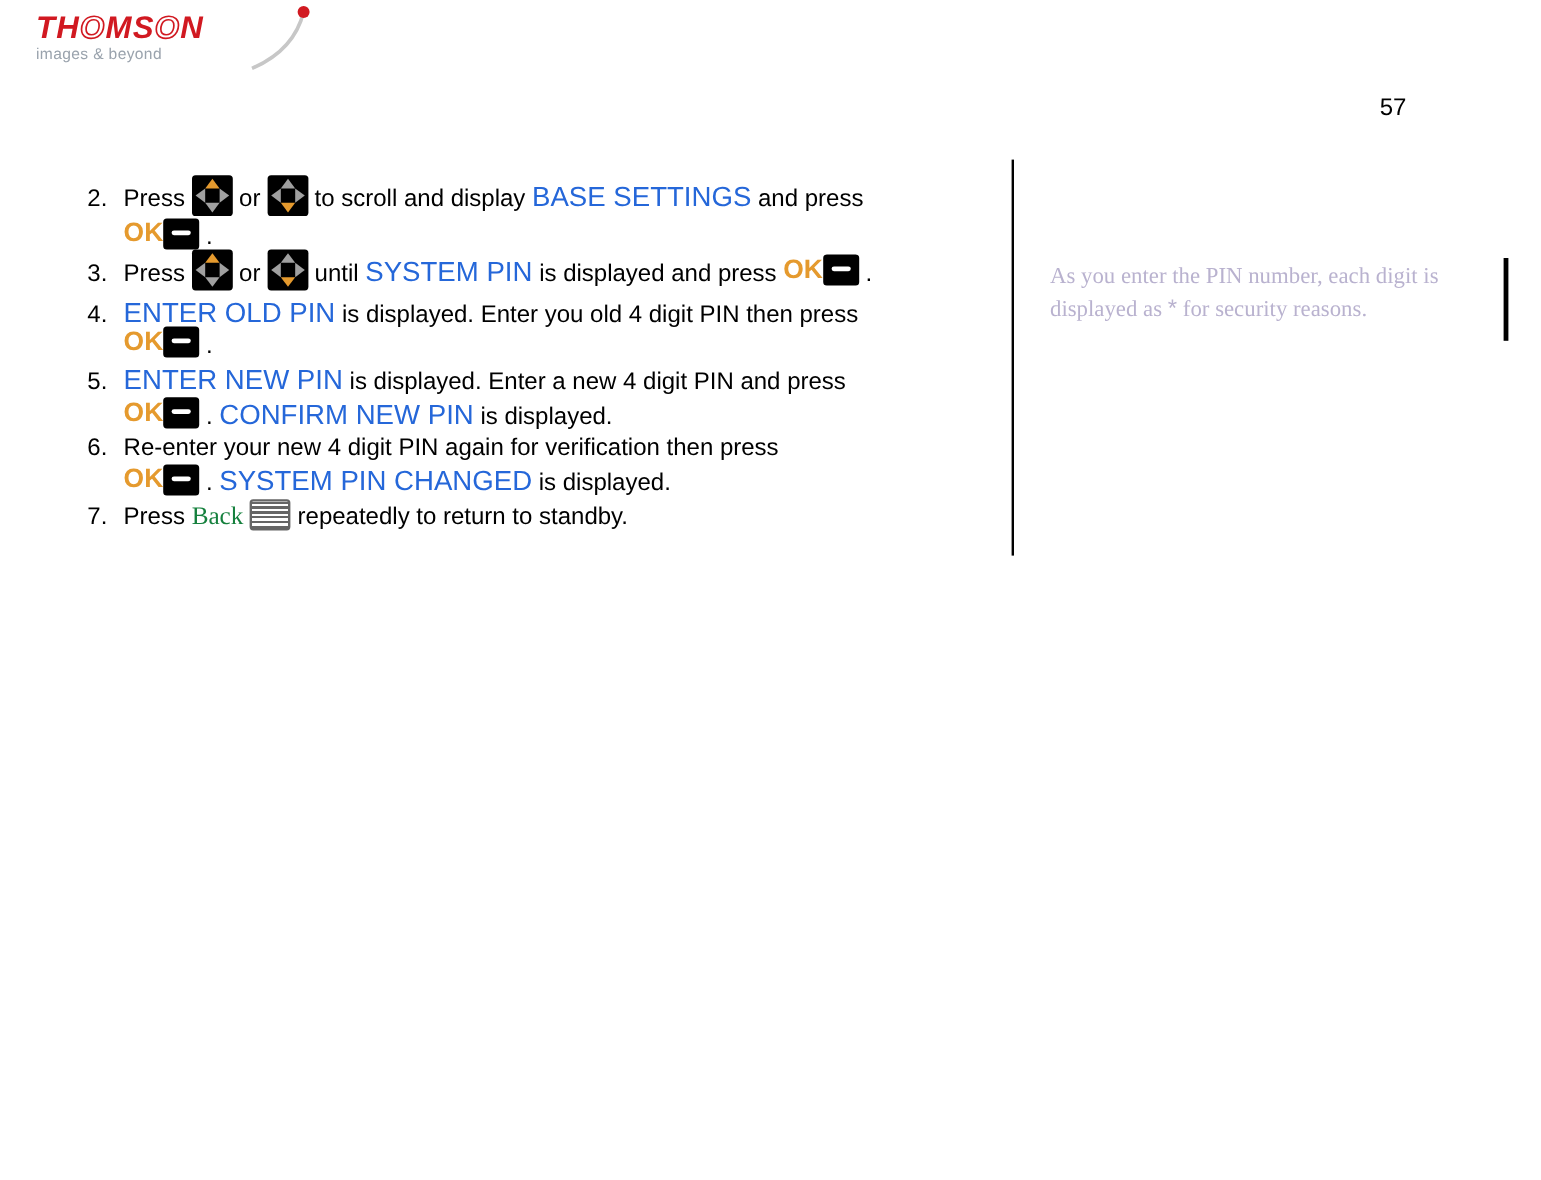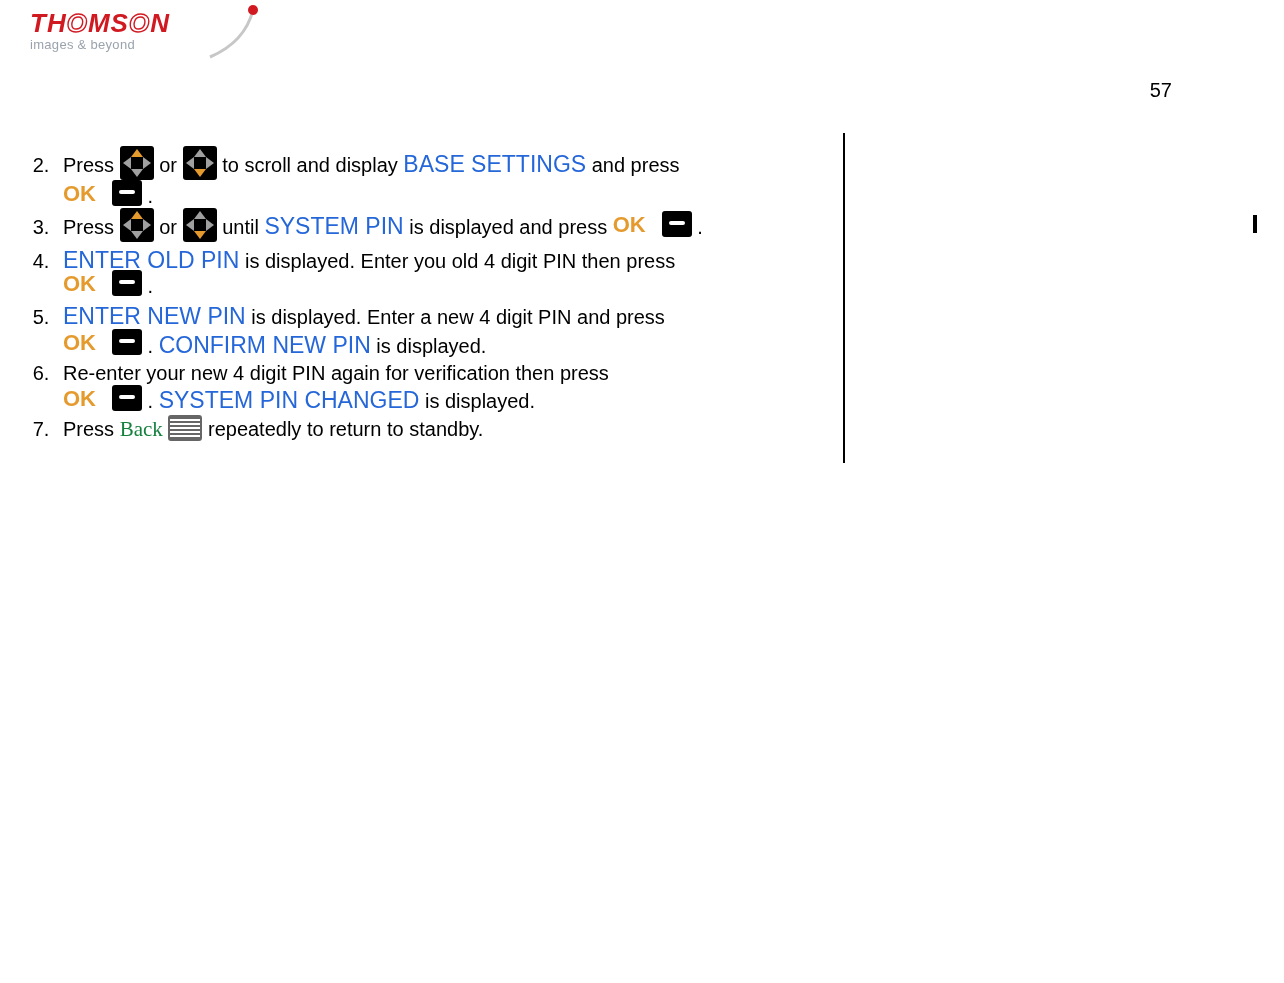--- a/index.html
+++ b/index.html
@@ -65,20 +65,21 @@
   ol.steps {
     margin: 0;
     padding-left: 22px;
     font-size: 20px;
     line-height: 1.25;
   }
   ol.steps > li {
     margin-bottom: 0;
     padding-left: 8px;
     font-weight: 400;
+    margin-left: 40px;
   }
   .li-body {
     font-weight: normal;
   }
   .display-term {
     color: #2567d9;
     font-family: "Arial Narrow", Arial, sans-serif;
     font-stretch: condensed;
     letter-spacing: 0px;
     font-size: 23px;
@@ -132,25 +133,25 @@
     top:11px;
     width:0;height:0;
     border-top:6px solid transparent;
     border-bottom:6px solid transparent;
   }
   .nav-lr::before { left:3px;  border-right:8px solid #a0a0a0; }
   .nav-lr::after  { right:3px; border-left: 8px solid #a0a0a0; }
 
   .icon-ok {
     display: inline-flex;
-    align-items: flex-start;
+    align-items: flex-end;
     vertical-align: middle;
     position: relative;
     top: -4px;
-    gap: 16px;
+    gap: 0;
   }
   .ok-text {
     font-family: "Trebuchet MS", Arial, sans-serif;
     font-weight: bold;
     font-size: 22px;
     color: #e59a2e;
   }
   .ok-btn {
     width: 30px; height: 26px;
     background:#000;
@@ -294,16 +295,19 @@
         <span class="softkey-label">Back</span>
         <span class="icon-back-btn"></span>
         <span> repeatedly to return to standby.</span>
       </span></li>
     </ol>
   </div>
 
   <div class="sidebar"></div>
 
   <div class="sidebox">
+    <div>
+      <span>As you enter the PIN number, each digit is displayed as </span><span class="side-asterisk">*</span><span> for security reasons.</span>
+    </div>
     <div style="height:10px"></div>
   </div>
 
 </div>
 
 </body></html>

